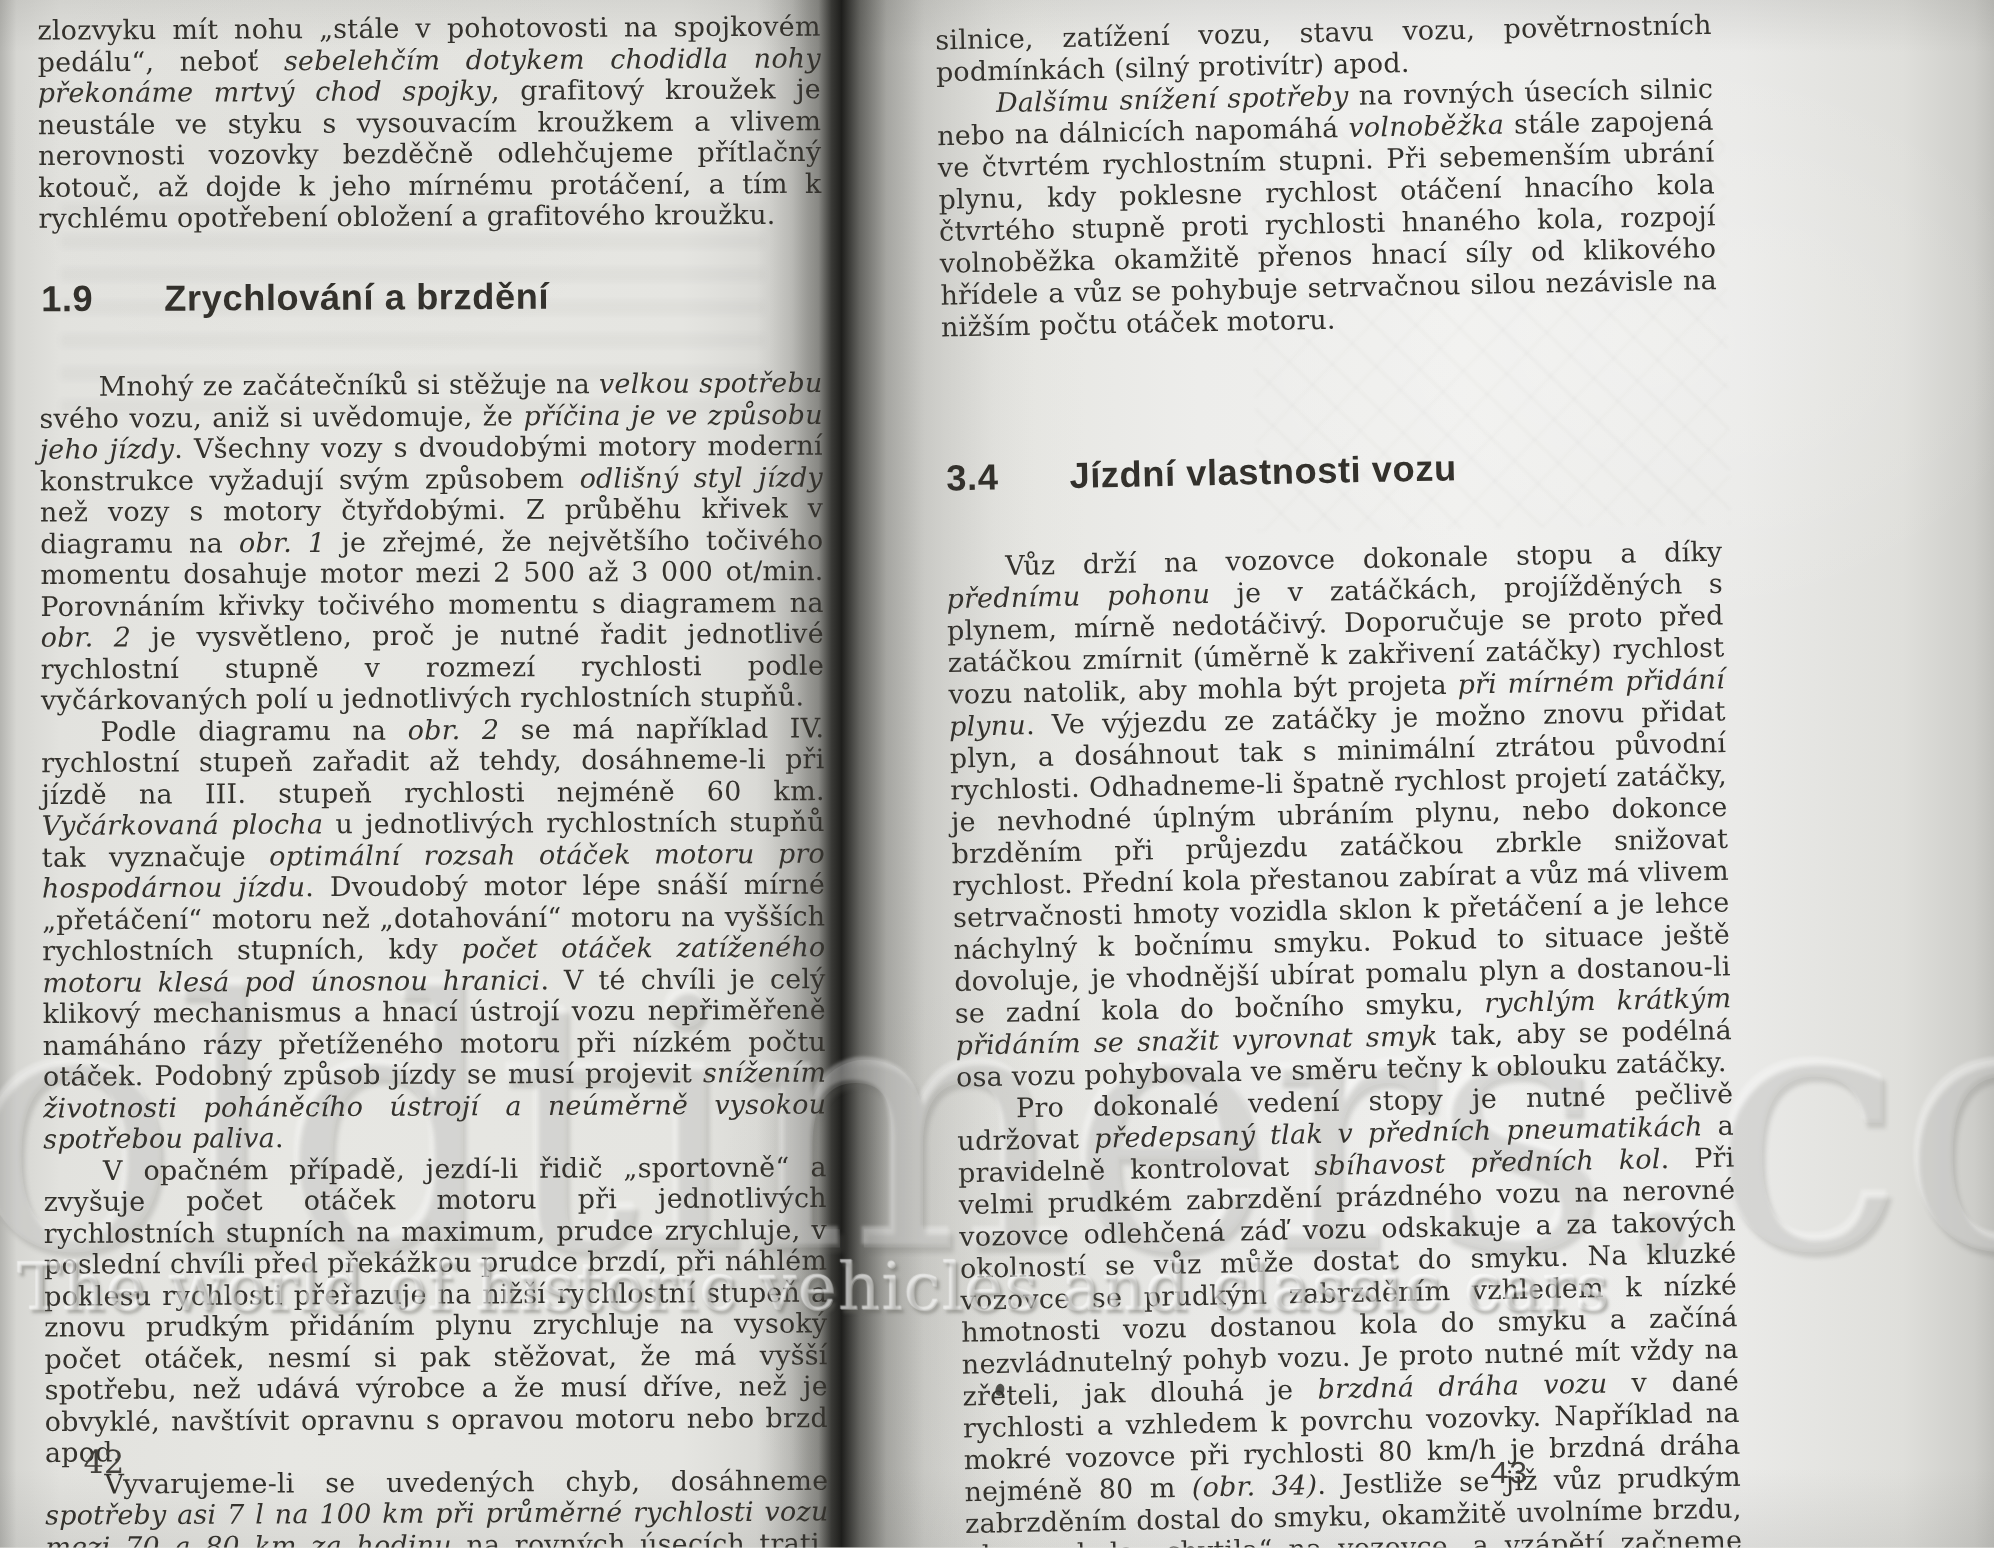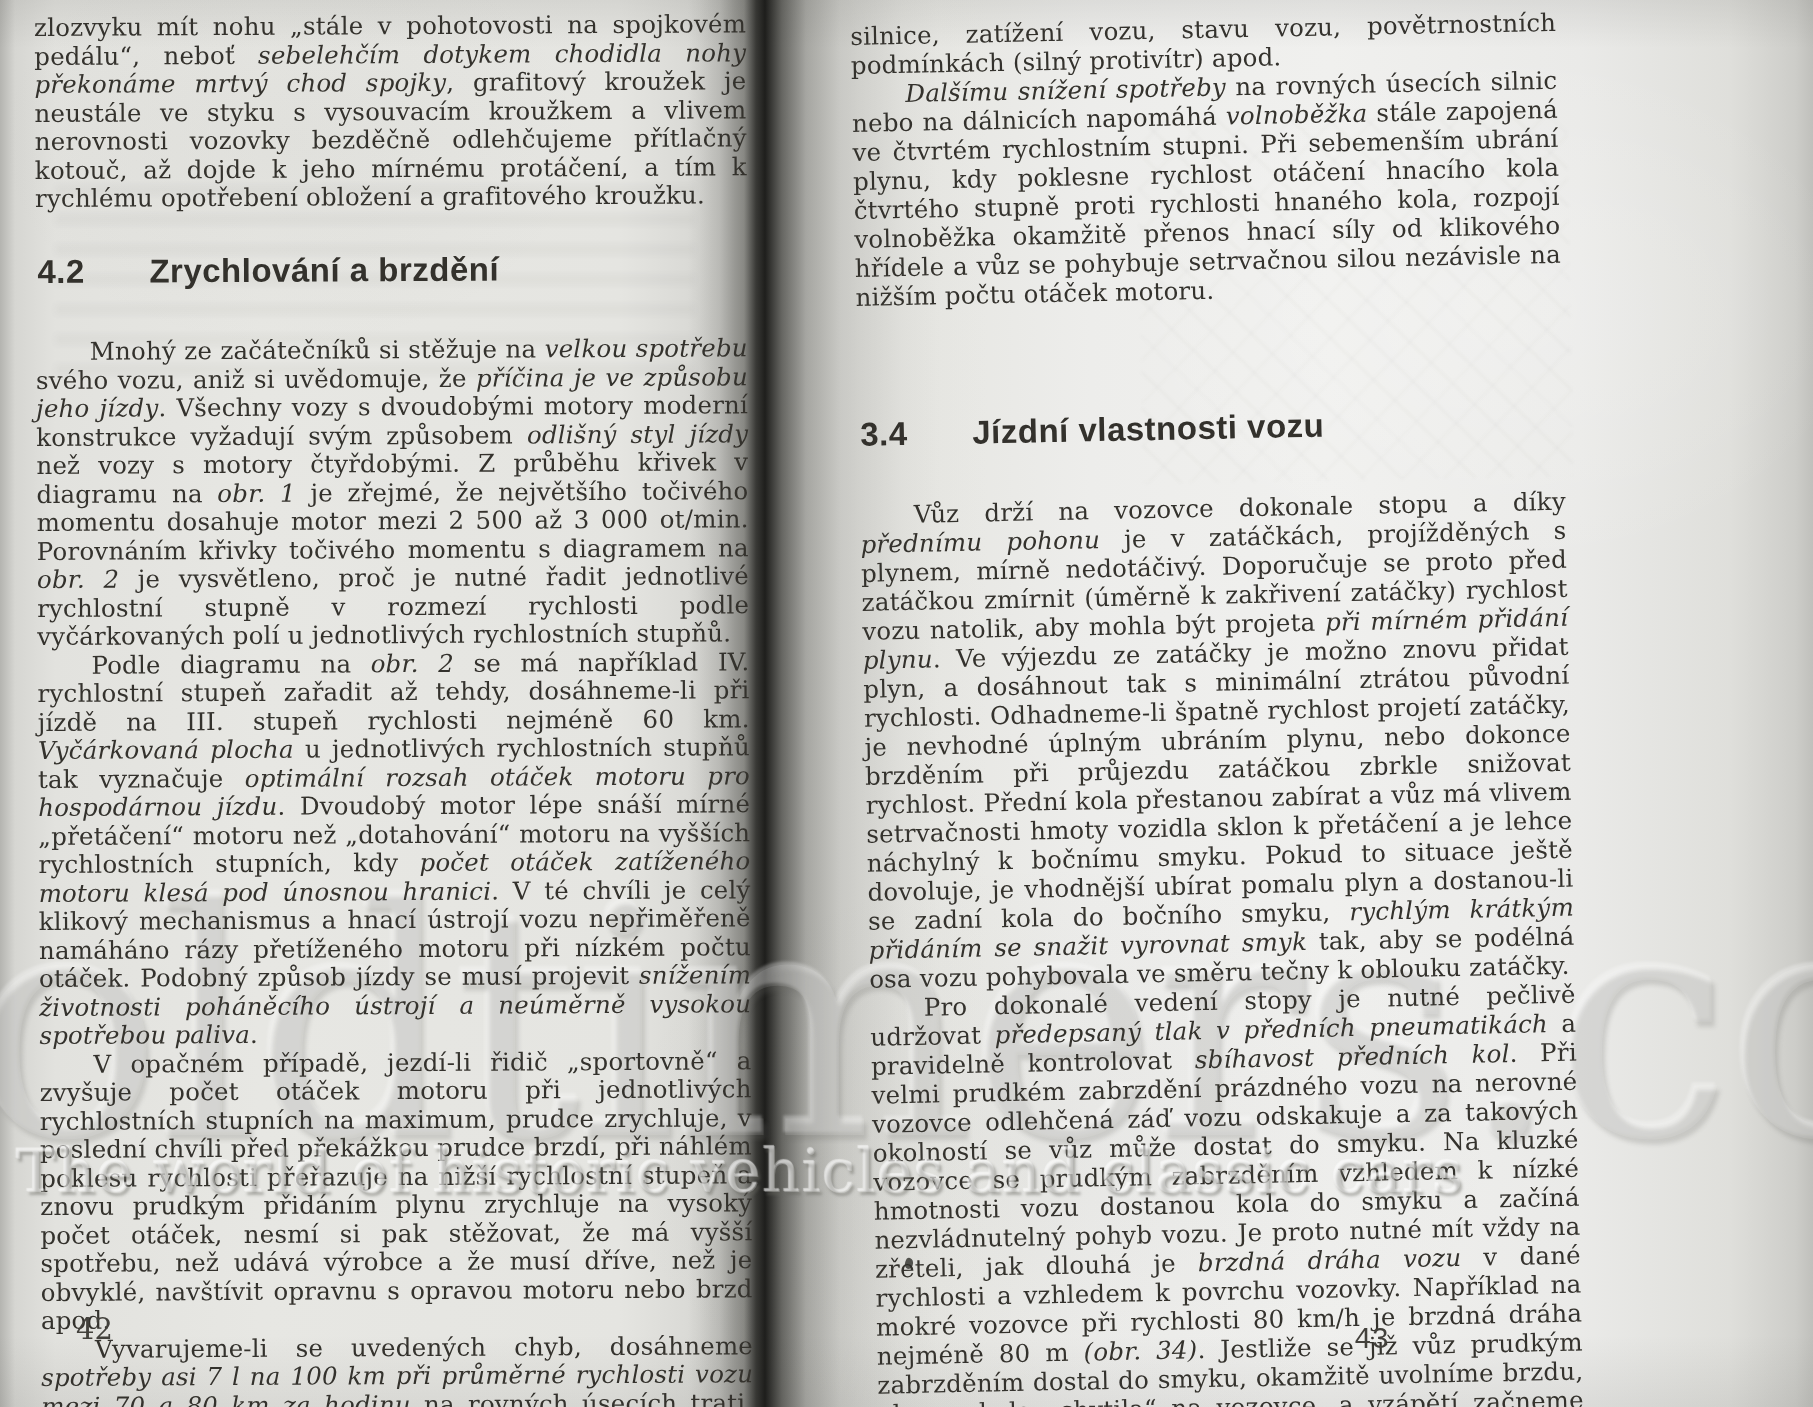--- a/index.html
+++ b/index.html
@@ -95,21 +95,21 @@
   <div class="mottle"></div>
   <div class="ghost-left"></div>
   <div class="ghost-right"></div>
   <div class="gutter"></div>
 
   <div class="wm-site">oldtimers.com</div>
 
   <div class="text-col col-left">
       <p class="para"><span>zlozvyku mít nohu „stále v pohotovosti na spojkovém pedálu“, neboť </span><i>sebelehčím dotykem chodidla nohy překonáme mrtvý chod spojky</i><span>, grafitový kroužek je neustále ve styku s vysouvacím kroužkem a vlivem nerovnosti vozovky bezděčně odlehčujeme přítlačný kotouč, až dojde k jeho mírnému protáčení, a tím k rychlému opotřebení obložení a grafitového kroužku.</span></p>
       <div class="sec-heading">
-        <span class="sec-num">4.2</span>
+        <span class="sec-num">1.9</span>
         <span class="sec-title">Zrychlování a brzdění</span>
       </div>
       <p class="para indent"><span>Mnohý ze začátečníků si stěžuje na </span><i>velkou spotřebu</i><span> svého vozu, aniž si uvědomuje, že </span><i>příčina je ve způsobu jeho jízdy</i><span>. Všechny vozy s dvoudobými motory moderní konstrukce vyžadují svým způsobem </span><i>odlišný styl jízdy</i><span> než vozy s motory čtyřdobými. Z průběhu křivek v diagramu na </span><i>obr. 1</i><span> je zřejmé, že největšího točivého momentu dosahuje motor mezi 2 500 až 3 000 ot/min. Porovnáním křivky točivého momentu s diagramem na </span><i>obr. 2</i><span> je vysvětleno, proč je nutné řadit jednotlivé rychlostní stupně v rozmezí rychlosti podle vyčárkovaných polí u jednotlivých rychlostních stupňů.</span></p>
       <p class="para indent"><span>Podle diagramu na </span><i>obr. 2</i><span> se má například IV. rychlostní stupeň zařadit až tehdy, dosáhneme-li při jízdě na III. stupeň rychlosti nejméně 60 km. </span><i>Vyčárkovaná plocha</i><span> u jednotlivých rychlostních stupňů tak vyznačuje </span><i>optimální rozsah otáček motoru pro hospodárnou jízdu</i><span>. Dvoudobý motor lépe snáší mírné „přetáčení“ motoru než „dotahování“ motoru na vyšších rychlostních stupních, kdy </span><i>počet otáček zatíženého motoru klesá pod únosnou hranici</i><span>. V té chvíli je celý klikový mechanismus a hnací ústrojí vozu nepřiměřeně namáháno rázy přetíženého motoru při nízkém počtu otáček. Podobný způsob jízdy se musí projevit </span><i>snížením životnosti poháněcího ústrojí a neúměrně vysokou spotřebou paliva</i><span>.</span></p>
       <p class="para indent"><span>V opačném případě, jezdí-li řidič „sportovně“ a zvyšuje počet otáček motoru při jednotlivých rychlostních stupních na maximum, prudce zrychluje, v poslední chvíli před překážkou prudce brzdí, při náhlém poklesu rychlosti přeřazuje na nižší rychlostní stupeň a znovu prudkým přidáním plynu zrychluje na vysoký počet otáček, nesmí si pak stěžovat, že má vyšší spotřebu, než udává výrobce a že musí dříve, než je obvyklé, navštívit opravnu s opravou motoru nebo brzd apod.</span></p>
       <p class="para indent"><span>Vyvarujeme-li se uvedených chyb, dosáhneme </span><i>spotřeby asi 7 l na 100 km při průměrné rychlosti vozu mezi 70 a 80 km za hodinu</i><span> na rovných úsecích trati. Této spotřeby lze dosáhnout jen na delších tratích mimo město a je přímo závislá na výškové členitosti</span></p>
     </div>
 
   <div class="text-col col-right">
       <p class="para"><span>silnice, zatížení vozu, stavu vozu, povětrnostních podmínkách (silný protivítr) apod.</span></p>

